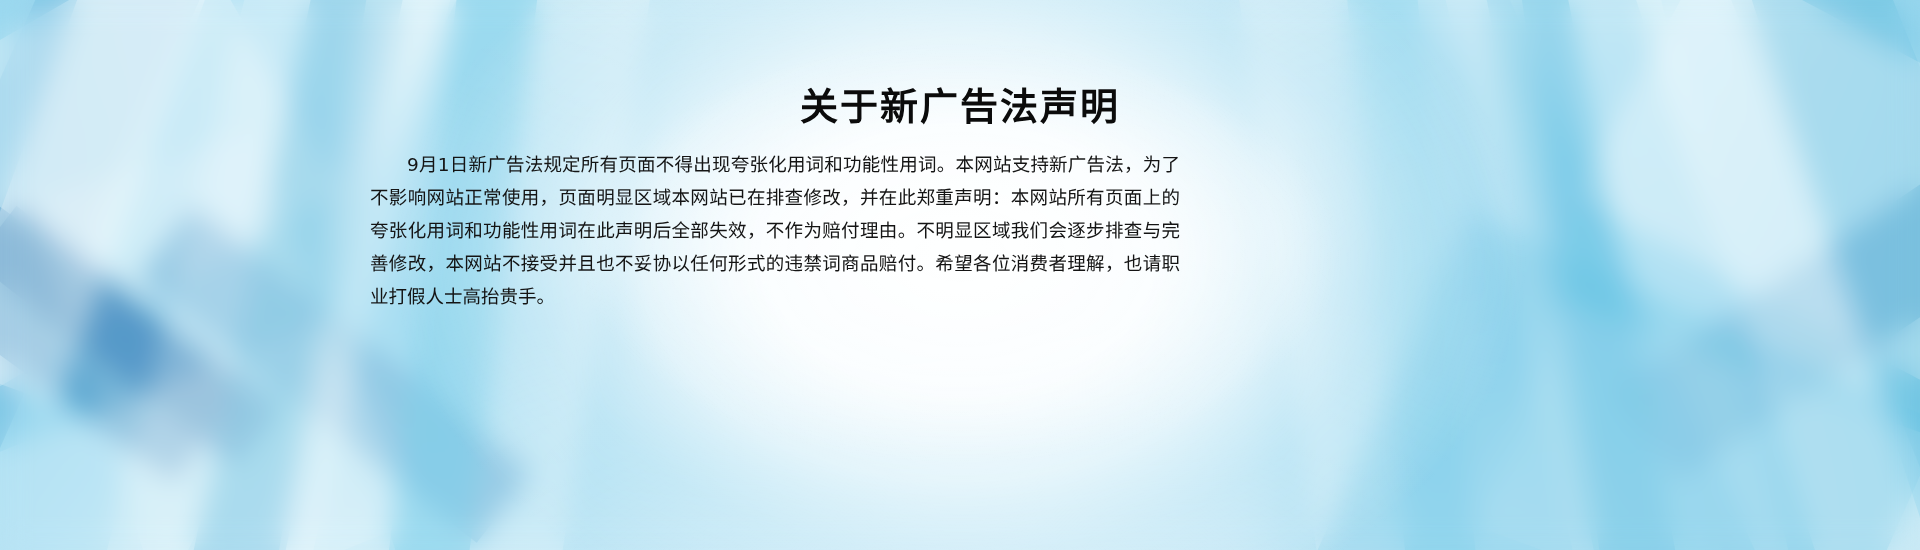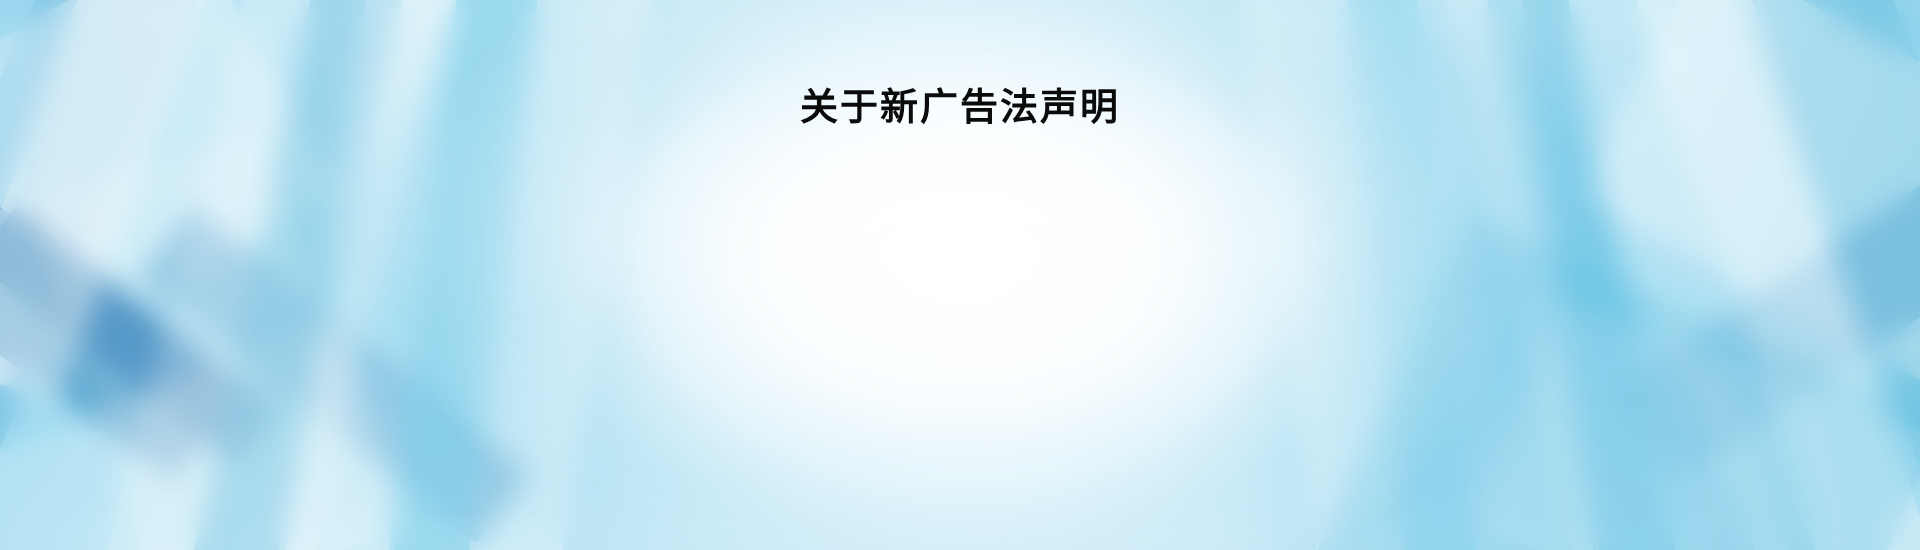--- a/index.html
+++ b/index.html
@@ -180,15 +180,16 @@
   <div class="shard r10"></div>
   <div class="shard r11"></div>
 
   <div class="veil"></div>
   <div class="glow"></div>
   <div class="glow2"></div>
 
   <div id="content">
     <div id="title">关于新广告法声明</div>
 
+    <div class="para" id="para1">9月1日新广告法规定所有页面不得出现夸张化用词和功能性用词。本网站支持新广告法，为了不影响网站正常使用，页面明显区域本网站已在排查修改，并在此郑重声明：本网站所有页面上的夸张化用词和功能性用词在此声明后全部失效，不作为赔付理由。不明显区域我们会逐步排查与完善修改，本网站不接受并且也不妥协以任何形式的违禁词商品赔付。希望各位消费者理解，也请职业打假人士高抬贵手。</div>
 
   </div>
 </div>
 
 </body></html>

